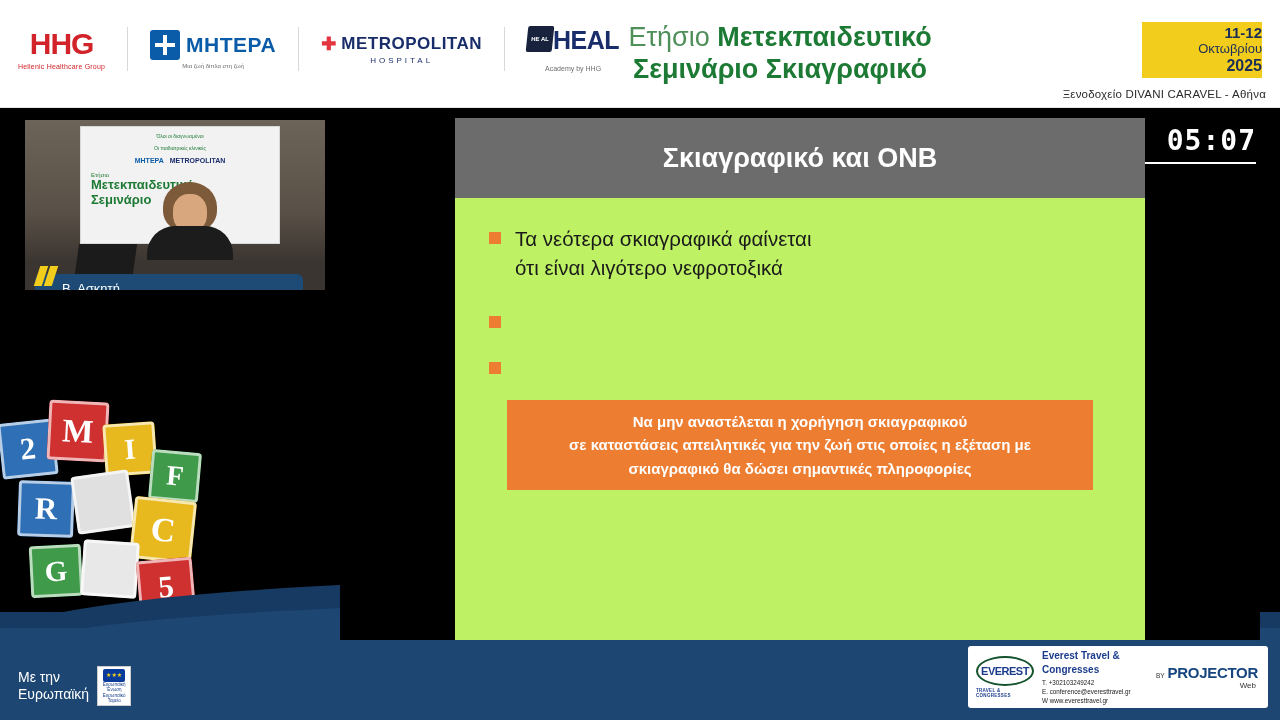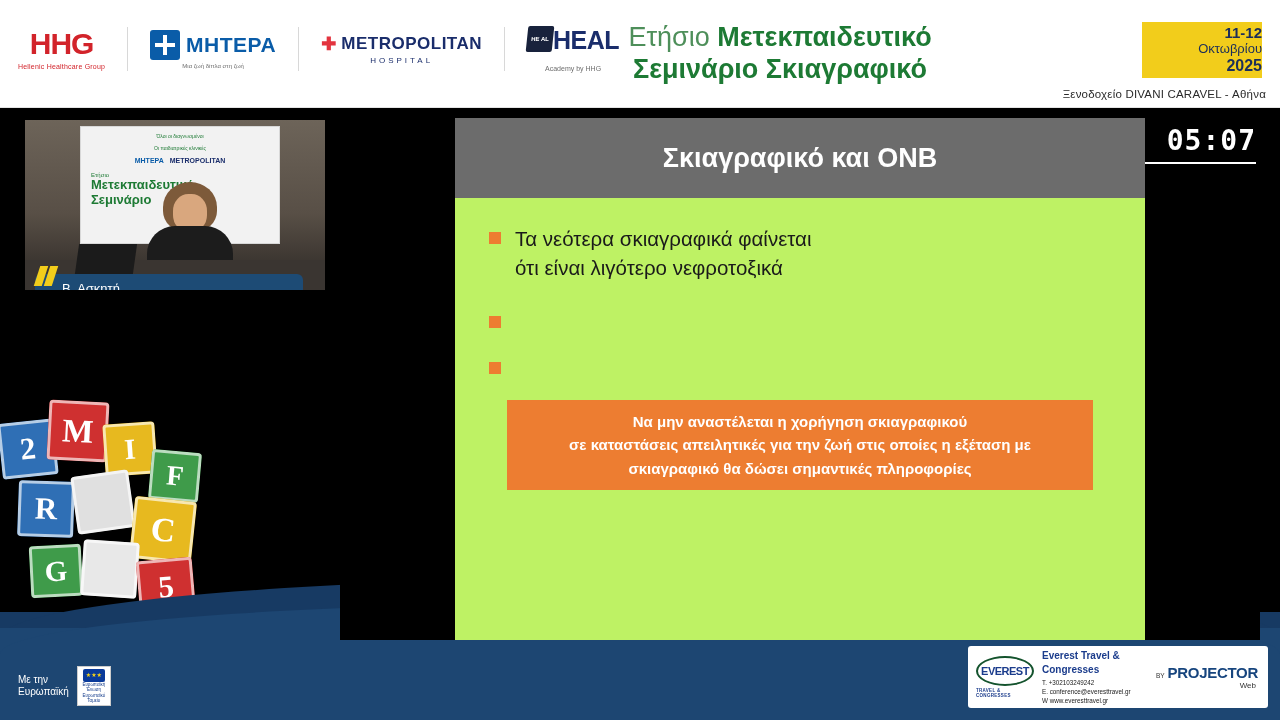--- a/index.html
+++ b/index.html
@@ -117,21 +117,21 @@
   }
   .bw-inner:before{
     content:""; position:absolute; left:0; top:-26px; width:1280px; height:52px;
     background: #1d4672;
     border-radius: 50% 50% 0 0 / 100% 100% 0 0;
   }
   .support {
     position: absolute; left: 18px; bottom: 14px;
     display:flex; align-items:center; gap: 8px;
   }
-  .support-txt { color: #ffffff; font-size: 10px; line-height: 1.25; }
+  .support-txt { color: #ffffff; font-size: 14px; line-height: 1.25; }
   .eu-logo {
     width: 34px; height: 40px; background: #ffffff; border:1px solid #ccc;
     display:flex; flex-direction:column; align-items:center; justify-content:center;
     font-size: 4.5px; color:#123a8a; text-align:center; line-height:1.15; padding:2px;
   }
   .eu-stars {
     width: 22px; height: 15px; background:#0a3a9a; border-radius:2px;
     display:flex;align-items:center;justify-content:center;color:#f4d11a;font-size:6px;
   }
 

